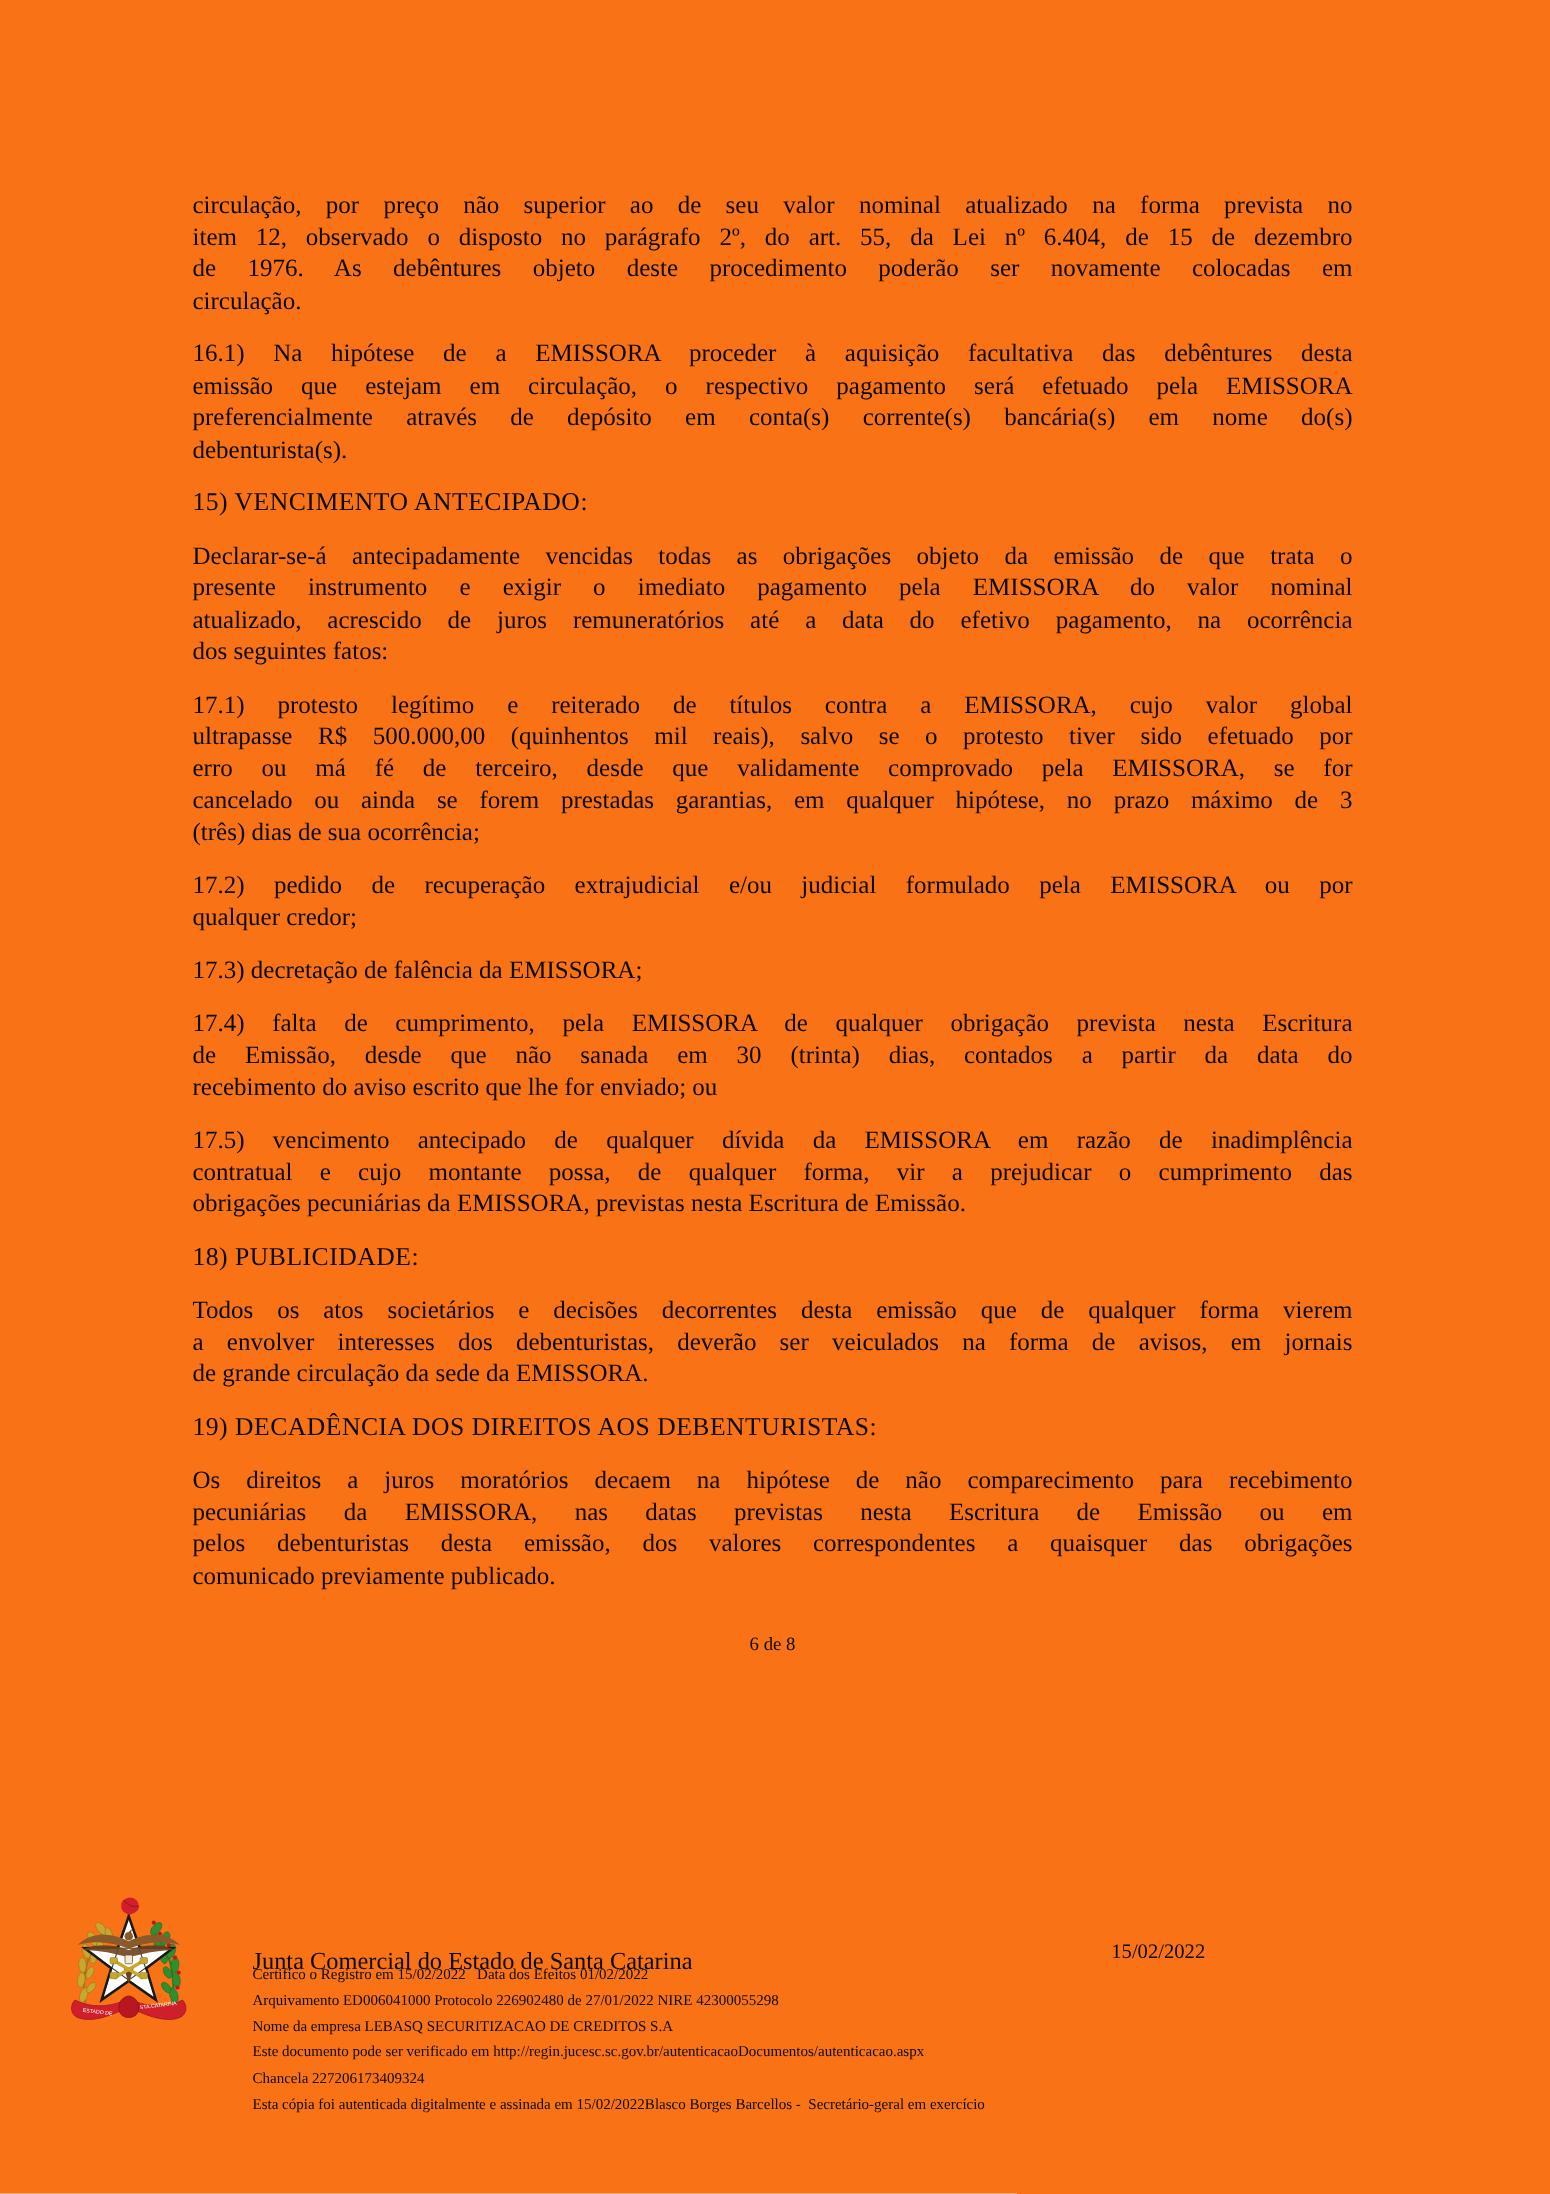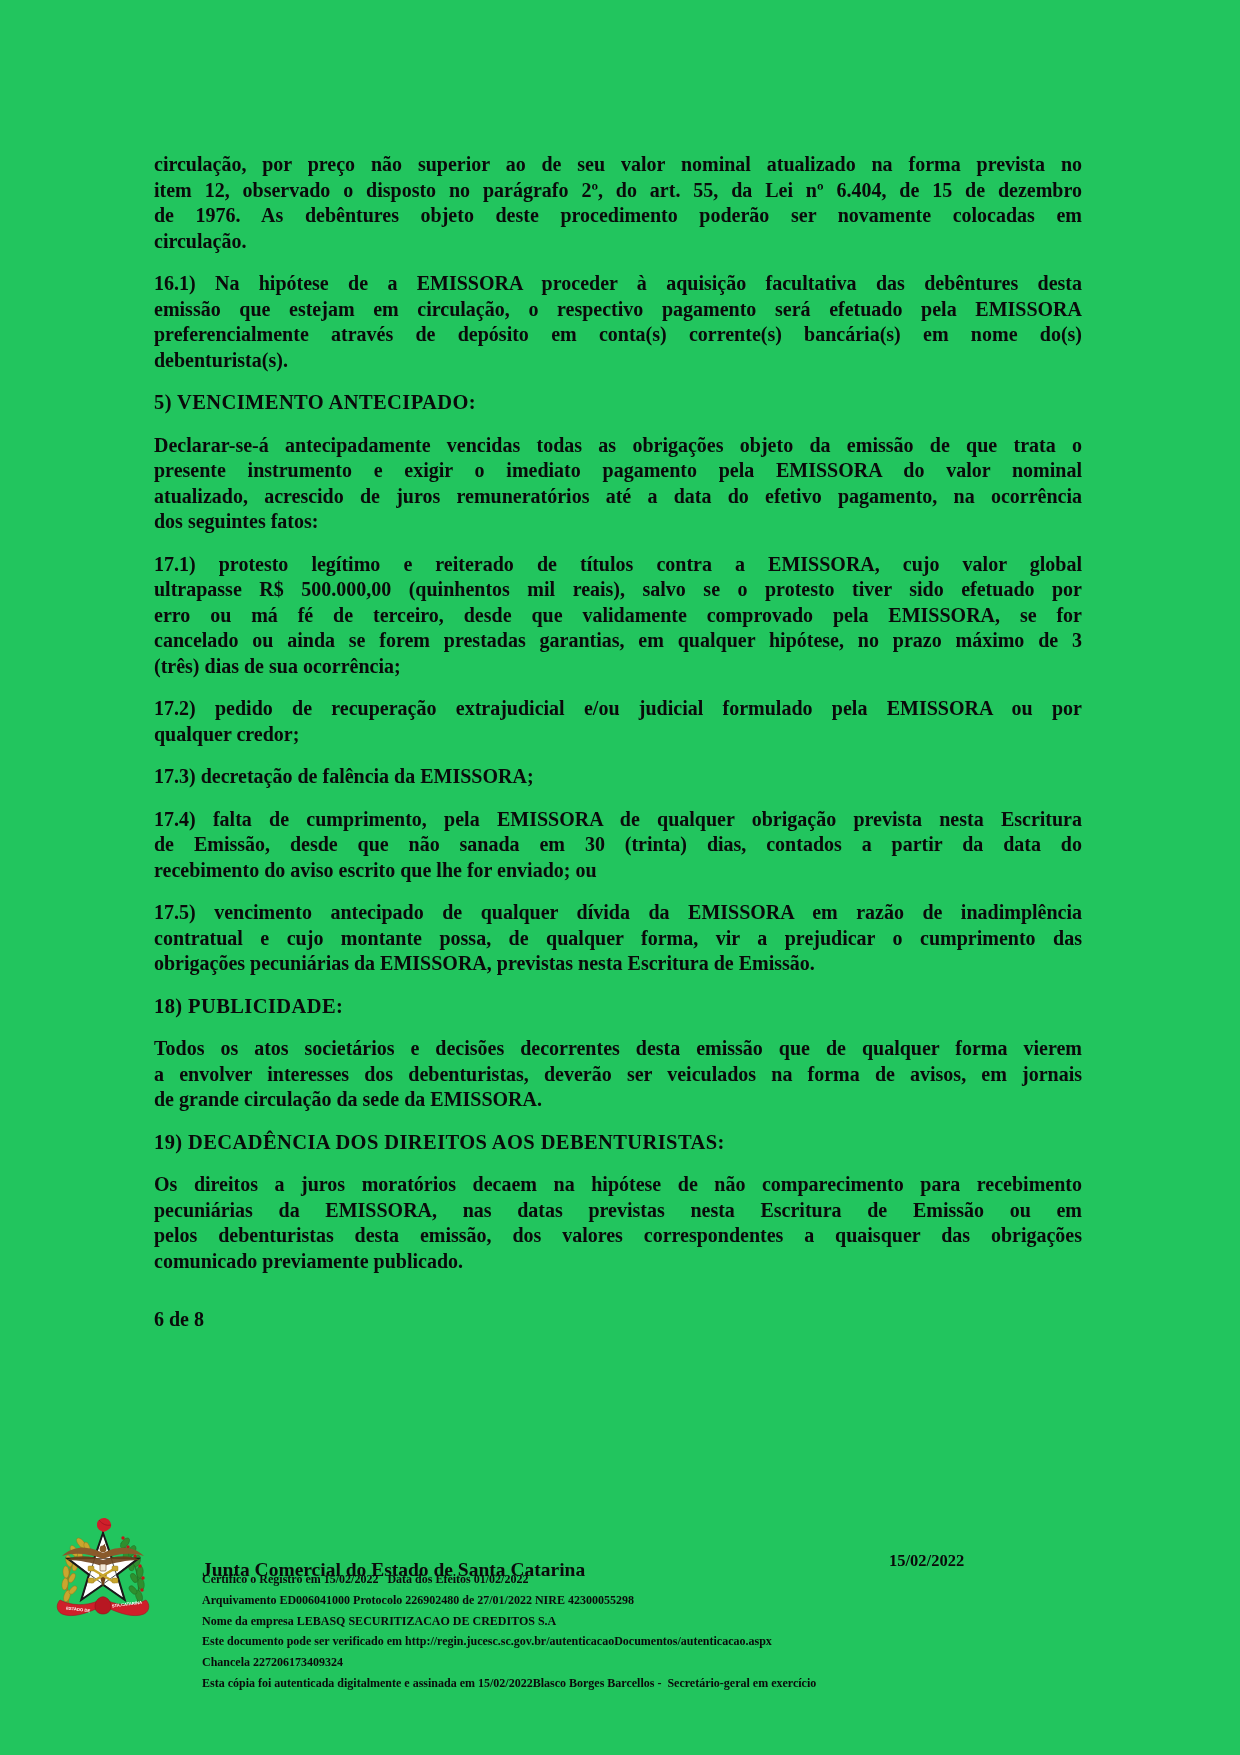--- a/index.html
+++ b/index.html
@@ -1,38 +1,37 @@
 <!DOCTYPE html>
 <html><head>
 <meta charset="utf-8">
 <style>
   html,body{margin:0;padding:0;background:#ffffff;}
   .page{
     position:relative;
     width:1240px;height:1755px;
-    background:#22c55e;
+    background:#f97316;
     color:#000;
     font-family:"Liberation Serif","DejaVu Serif",serif;
     overflow:hidden;
-    font-weight:bold;
   }
   .content{
     position:absolute;left:154px;top:152px;width:928px;
   }
   .block{margin:0 0 17px 0;}
   .line{
     font-size:20px;
     line-height:25.5px;
     color:#0a0a0a;
   }
   .line.jst{text-align:justify;text-align-last:justify;}
   .heading .line{font-size:20.5px;letter-spacing:0.4px;}
   .page-number{
     position:absolute;left:154px;top:1308px;width:928px;
-    text-align:left;font-size:20px;color:#0a0a0a;
+    text-align:center;font-size:15px;color:#0a0a0a;
   }
   .footer{position:absolute;left:0;top:0;width:1240px;height:1755px;pointer-events:none;}
   .footer-logo{position:absolute;left:54px;top:1516px;width:98px;height:106px;}
   .footer-title{
     position:absolute;left:202px;top:1549px;
     font-size:19.5px;line-height:22px;color:#0a0a0a;margin-top:10px;
   }
   .footer-date{
     position:absolute;left:889px;top:1551px;
     font-size:16.5px;color:#0a0a0a;
@@ -54,21 +53,21 @@
         <div class="line jst">de 1976. As debêntures objeto deste procedimento poderão ser novamente colocadas em</div>
         <div class="line">circulação.</div>
       </div>
       <div class="block para">
         <div class="line jst">16.1) Na hipótese de a EMISSORA proceder à aquisição facultativa das debêntures desta</div>
         <div class="line jst">emissão que estejam em circulação, o respectivo pagamento será efetuado pela EMISSORA</div>
         <div class="line jst">preferencialmente através de depósito em conta(s) corrente(s) bancária(s) em nome do(s)</div>
         <div class="line">debenturista(s).</div>
       </div>
       <div class="block heading">
-        <div class="line">5) VENCIMENTO ANTECIPADO:</div>
+        <div class="line">15) VENCIMENTO ANTECIPADO:</div>
       </div>
       <div class="block para">
         <div class="line jst">Declarar-se-á antecipadamente vencidas todas as obrigações objeto da emissão de que trata o</div>
         <div class="line jst">presente instrumento e exigir o imediato pagamento pela EMISSORA do valor nominal</div>
         <div class="line jst">atualizado, acrescido de juros remuneratórios até a data do efetivo pagamento, na ocorrência</div>
         <div class="line">dos seguintes fatos:</div>
       </div>
       <div class="block para">
         <div class="line jst">17.1) protesto legítimo e reiterado de títulos contra a EMISSORA, cujo valor global</div>
         <div class="line jst">ultrapasse R$ 500.000,00 (quinhentos mil reais), salvo se o protesto tiver sido efetuado por</div>

